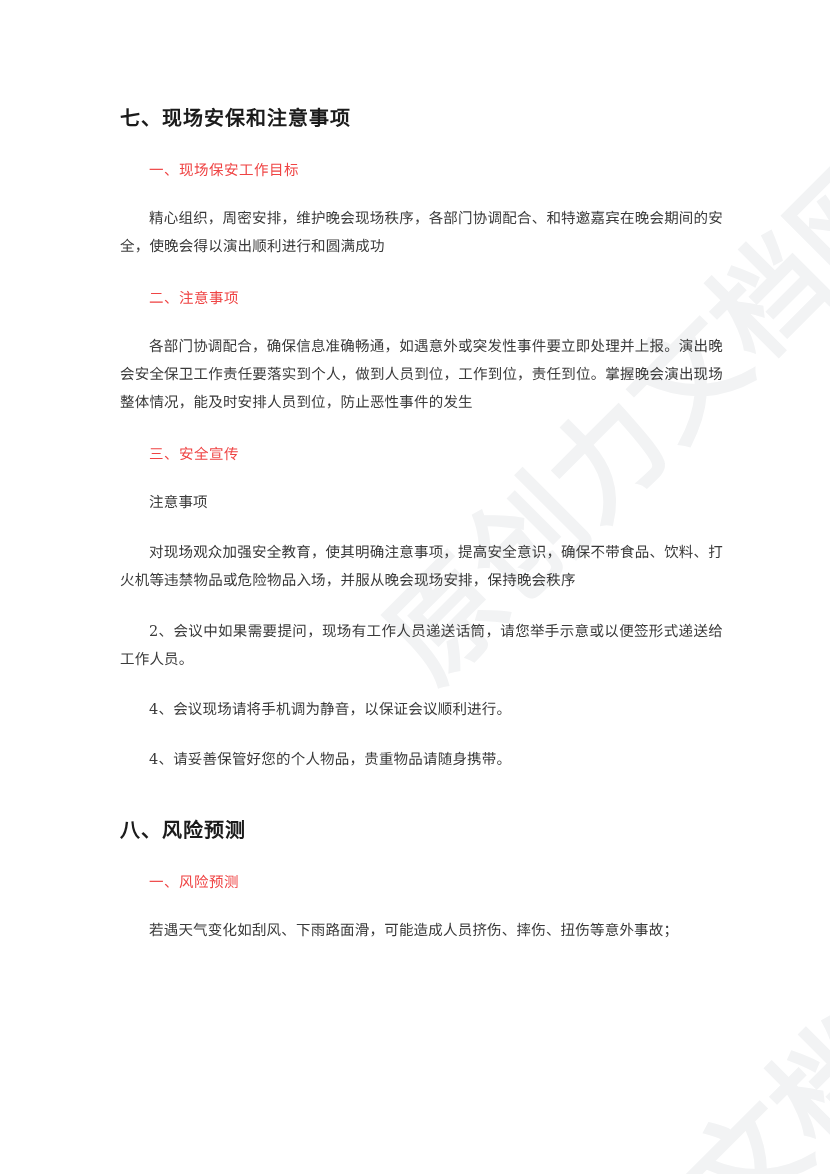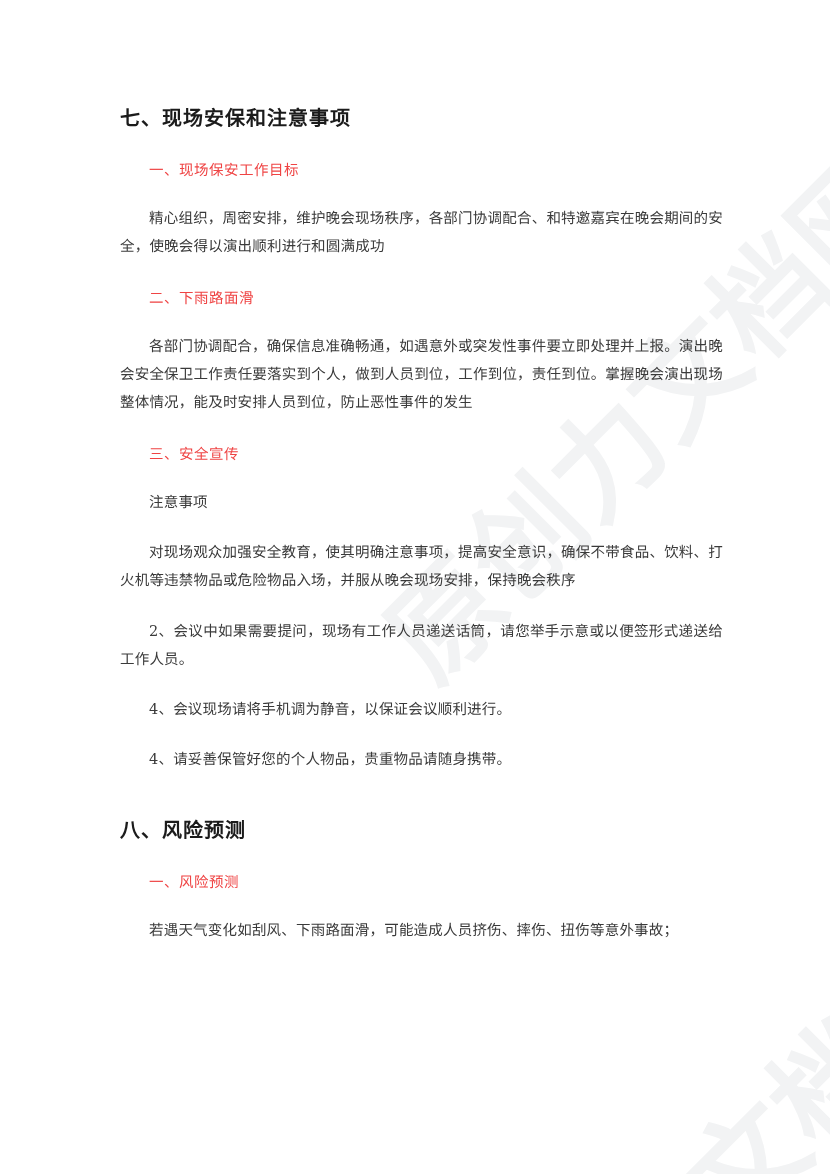--- a/index.html
+++ b/index.html
@@ -93,21 +93,21 @@
 
   <div class="content">
 
     <section>
       <h2 class="doc-heading h-sec7">七、现场安保和注意事项</h2>
 
       <h3 class="sub-heading">一、现场保安工作目标</h3>
 
       <p class="para">精心组织，周密安排，维护晚会现场秩序，各部门协调配合、和特邀嘉宾在晚会期间的安全，使晚会得以演出顺利进行和圆满成功</p>
 
-      <h3 class="sub-heading">二、下雨路面滑</h3>
+      <h3 class="sub-heading">二、注意事项</h3>
 
       <p class="para">各部门协调配合，确保信息准确畅通，如遇意外或突发性事件要立即处理并上报。演出晚会安全保卫工作责任要落实到个人，做到人员到位，工作到位，责任到位。掌握晚会演出现场整体情况，能及时安排人员到位，防止恶性事件的发生</p>
 
       <h3 class="sub-heading">三、安全宣传</h3>
 
       <p class="para no-indent">注意事项</p>
 
       <p class="para">对现场观众加强安全教育，使其明确注意事项，提高安全意识，确保不带食品、饮料、打火机等违禁物品或危险物品入场，并服从晚会现场安排，保持晚会秩序</p>
 
 

